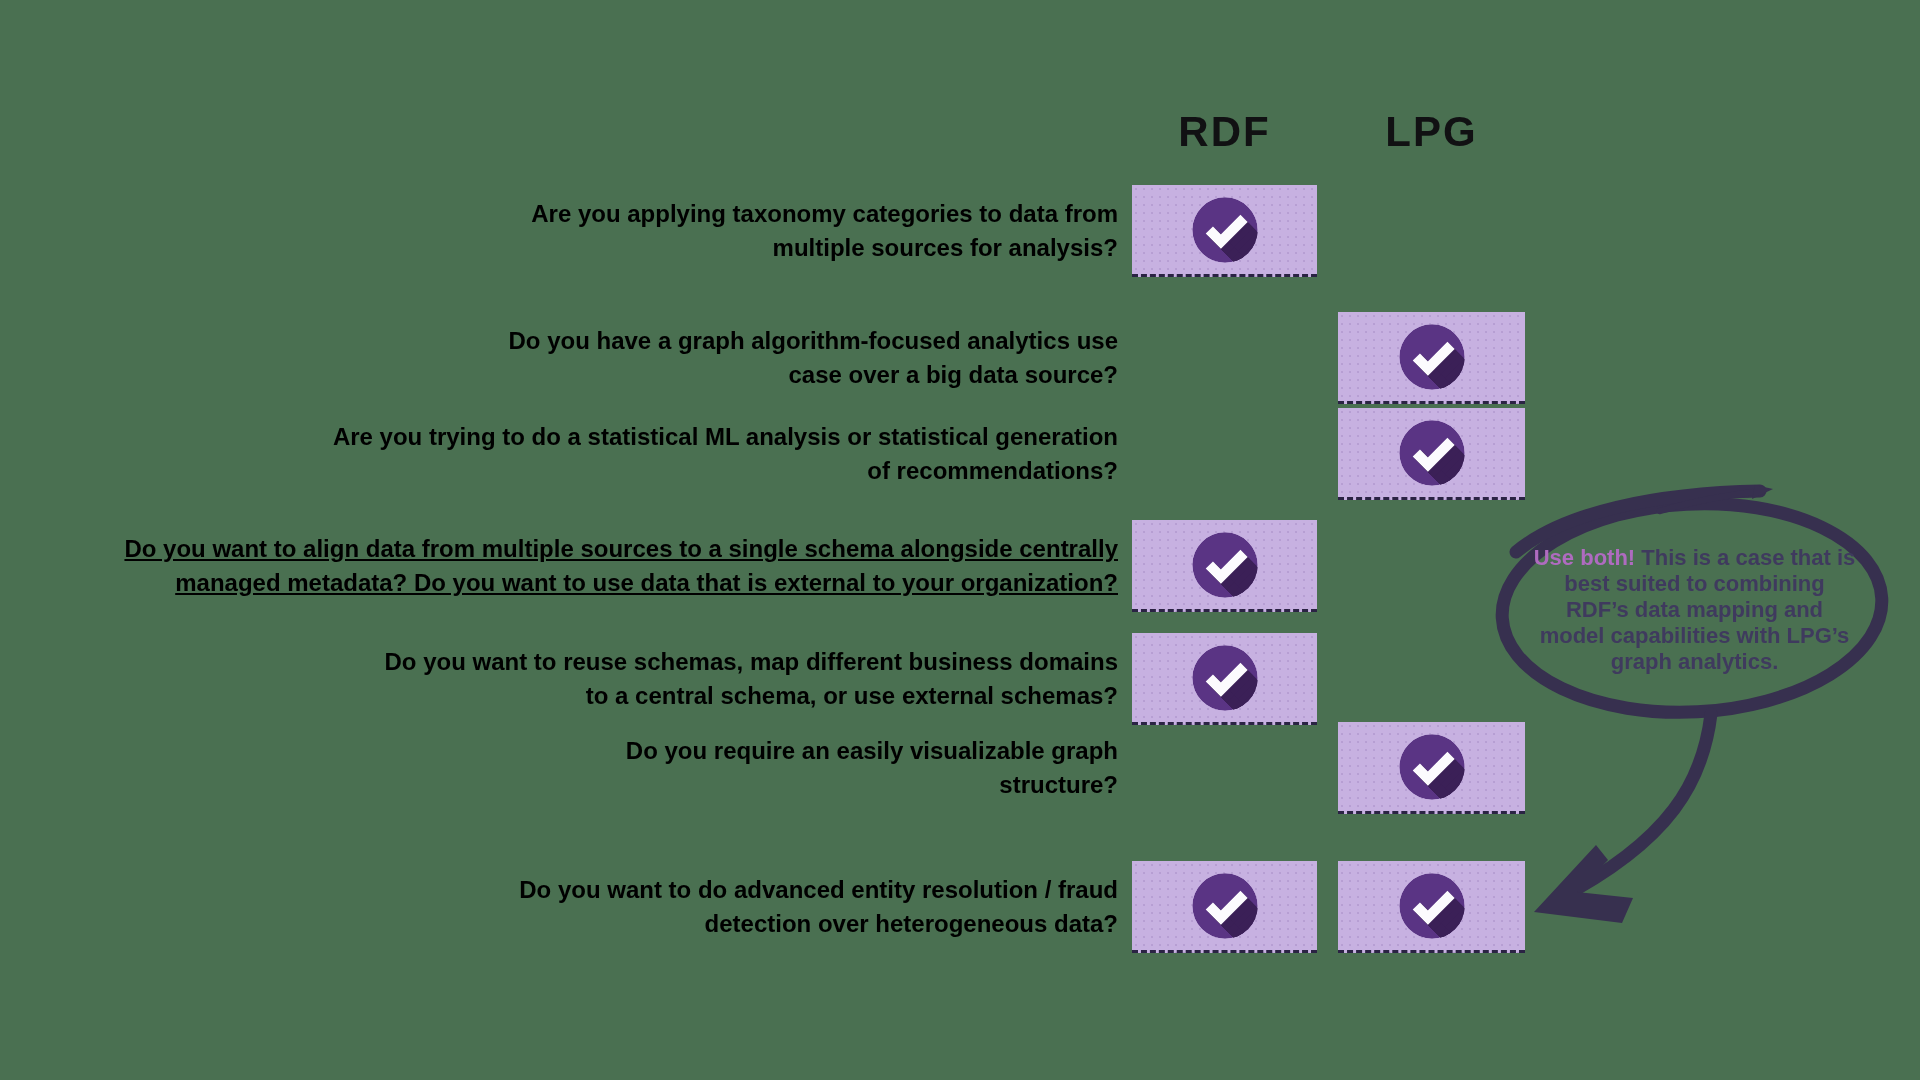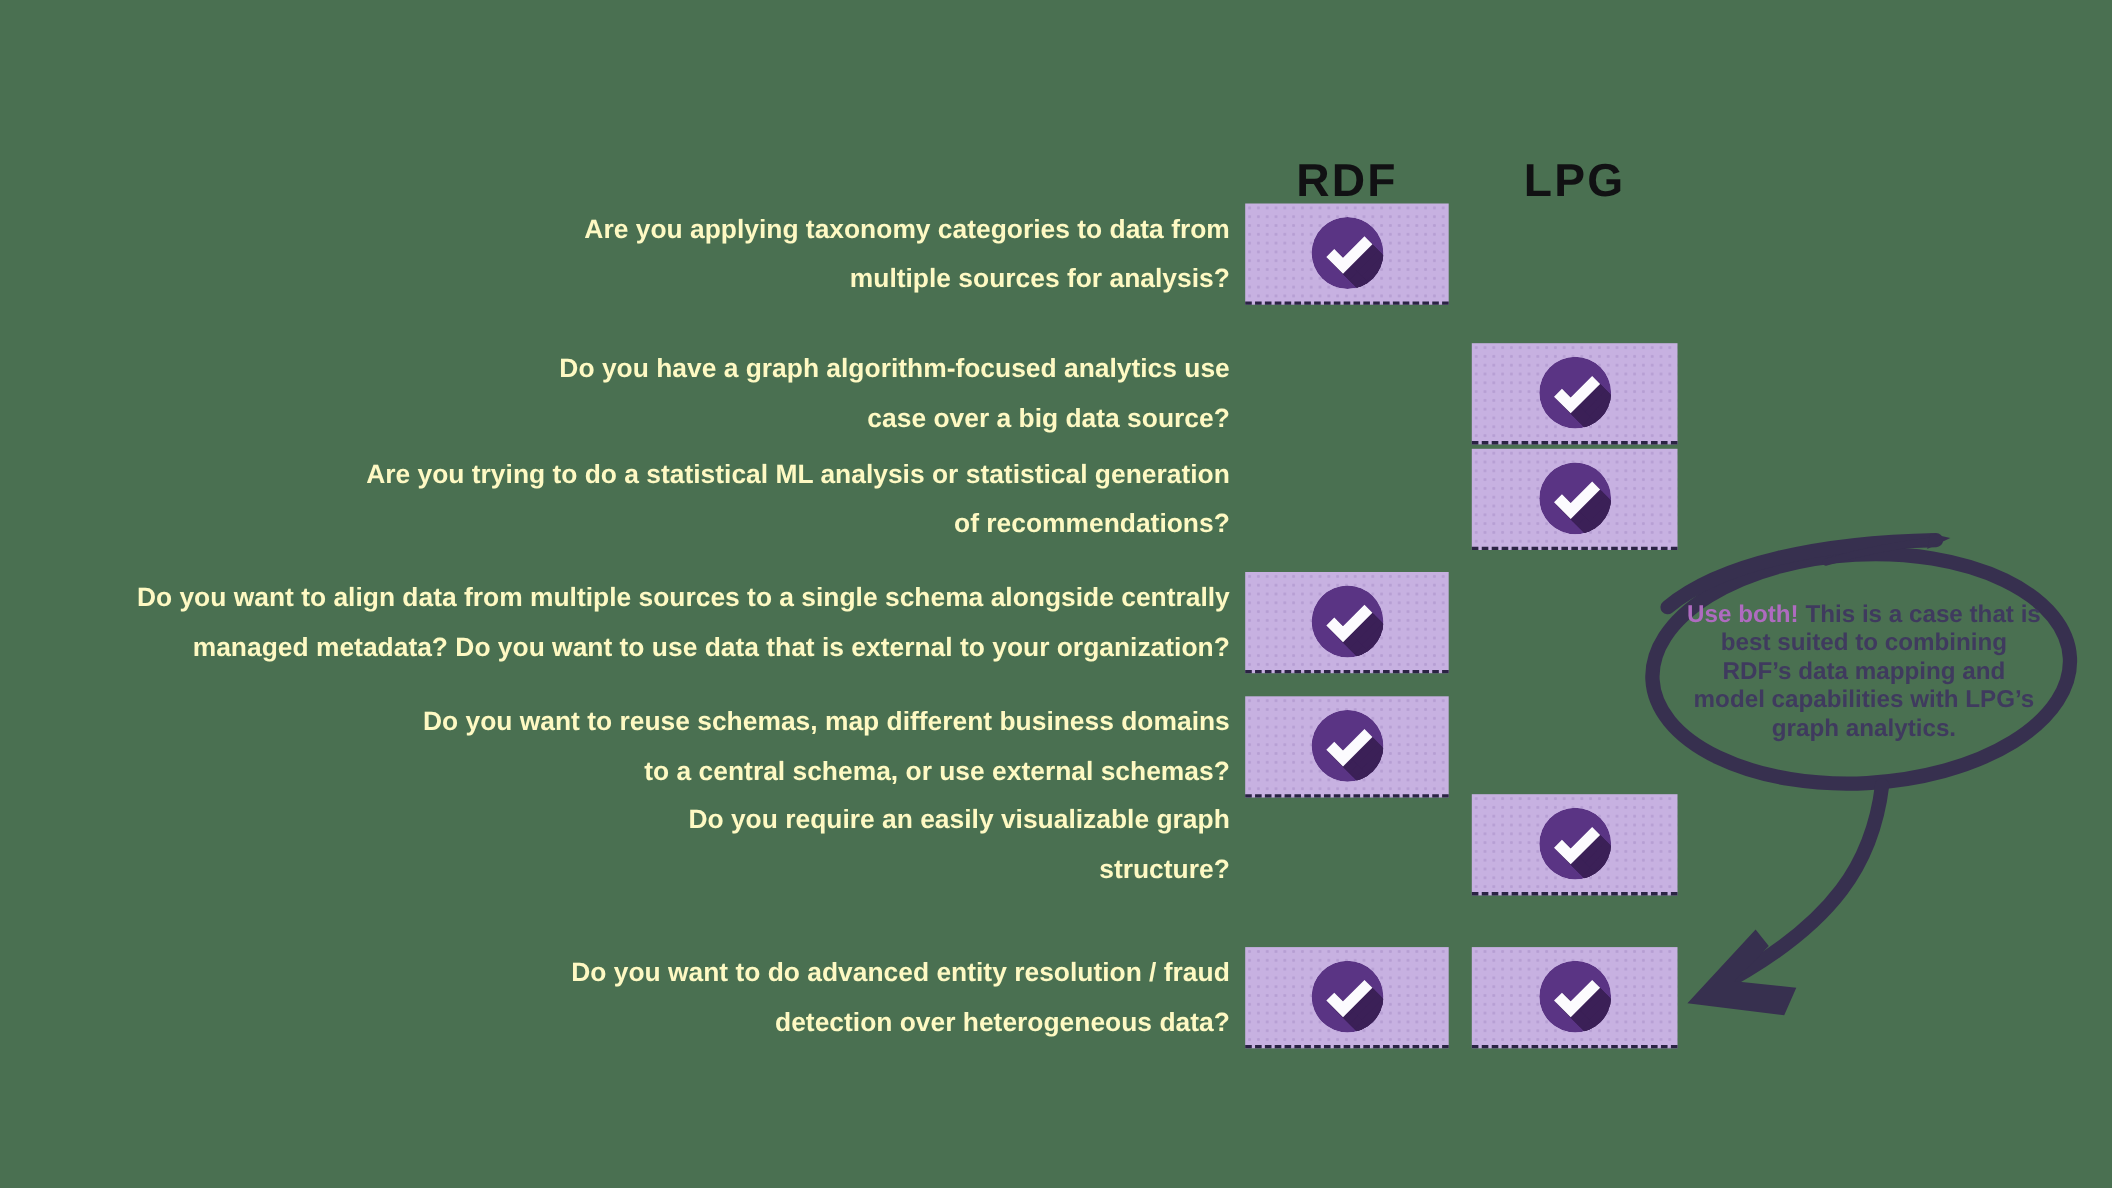--- a/index.html
+++ b/index.html
@@ -3,30 +3,30 @@
 <meta charset="utf-8">
 <style>
   html,body{margin:0;padding:0}
   body{
     width:1920px;height:1080px;position:relative;overflow:hidden;
     background:#4A7051;
     font-family:"Liberation Sans",sans-serif;
   }
   .col-label{
     position:absolute;top:108px;text-align:center;
-    font-size:42px;font-weight:900;color:#111113;letter-spacing:2px;margin-top:32px;
+    font-size:42px;font-weight:900;color:#111113;letter-spacing:2px;
   }
   #col-rdf{left:1132px;width:185px}
   #col-lpg{left:1338px;width:187px}
 
   .row{position:absolute;left:0;width:1920px;height:92px}
   .question{
     position:absolute;right:802px;top:50%;transform:translateY(-50%);
-    text-align:right;font-size:24px;line-height:45px;font-weight:600;
-    color:#fef9c3;
+    text-align:right;font-size:24px;line-height:34px;font-weight:600;
+    color:#000000;
   }
   .cell{
     position:absolute;top:0;height:92px;box-sizing:border-box;
     background-color:#C7B1E1;
     background-image:radial-gradient(rgba(84,48,128,0.14) 1.2px,transparent 1.4px);
     background-size:8px 8px;
     border-bottom:3px dashed #2B2344;
     display:flex;align-items:center;justify-content:center;
   }
   .cell.rdf{left:1132px;width:185px}
@@ -90,21 +90,21 @@
     </div>
     <div class="row" style="top: 408px;">
       <div class="question" style="width: 790px;">Are you trying to do a statistical ML analysis or statistical generation of recommendations?</div>
       <div class="cell lpg">
         <svg class="check" viewBox="0 0 100 100">
           <use href="#chk"></use>
         </svg>
       </div>
     </div>
     <div class="row" style="top: 520px;">
-      <div class="question" style="width: 1090px;">Do you want to align data from multiple sources to a single schema alongside centrally managed metadata? Do you want to use data that is external to your organization?</div>
+      <div class="question" style="width: 1090px; text-decoration: underline;">Do you want to align data from multiple sources to a single schema alongside centrally managed metadata? Do you want to use data that is external to your organization?</div>
       <div class="cell rdf">
         <svg class="check" viewBox="0 0 100 100">
           <use href="#chk"></use>
         </svg>
       </div>
     </div>
     <div class="row" style="top: 633px;">
       <div class="question" style="width: 750px;">Do you want to reuse schemas, map different business domains to a central schema, or use external schemas?</div>
       <div class="cell rdf">
         <svg class="check" viewBox="0 0 100 100">

